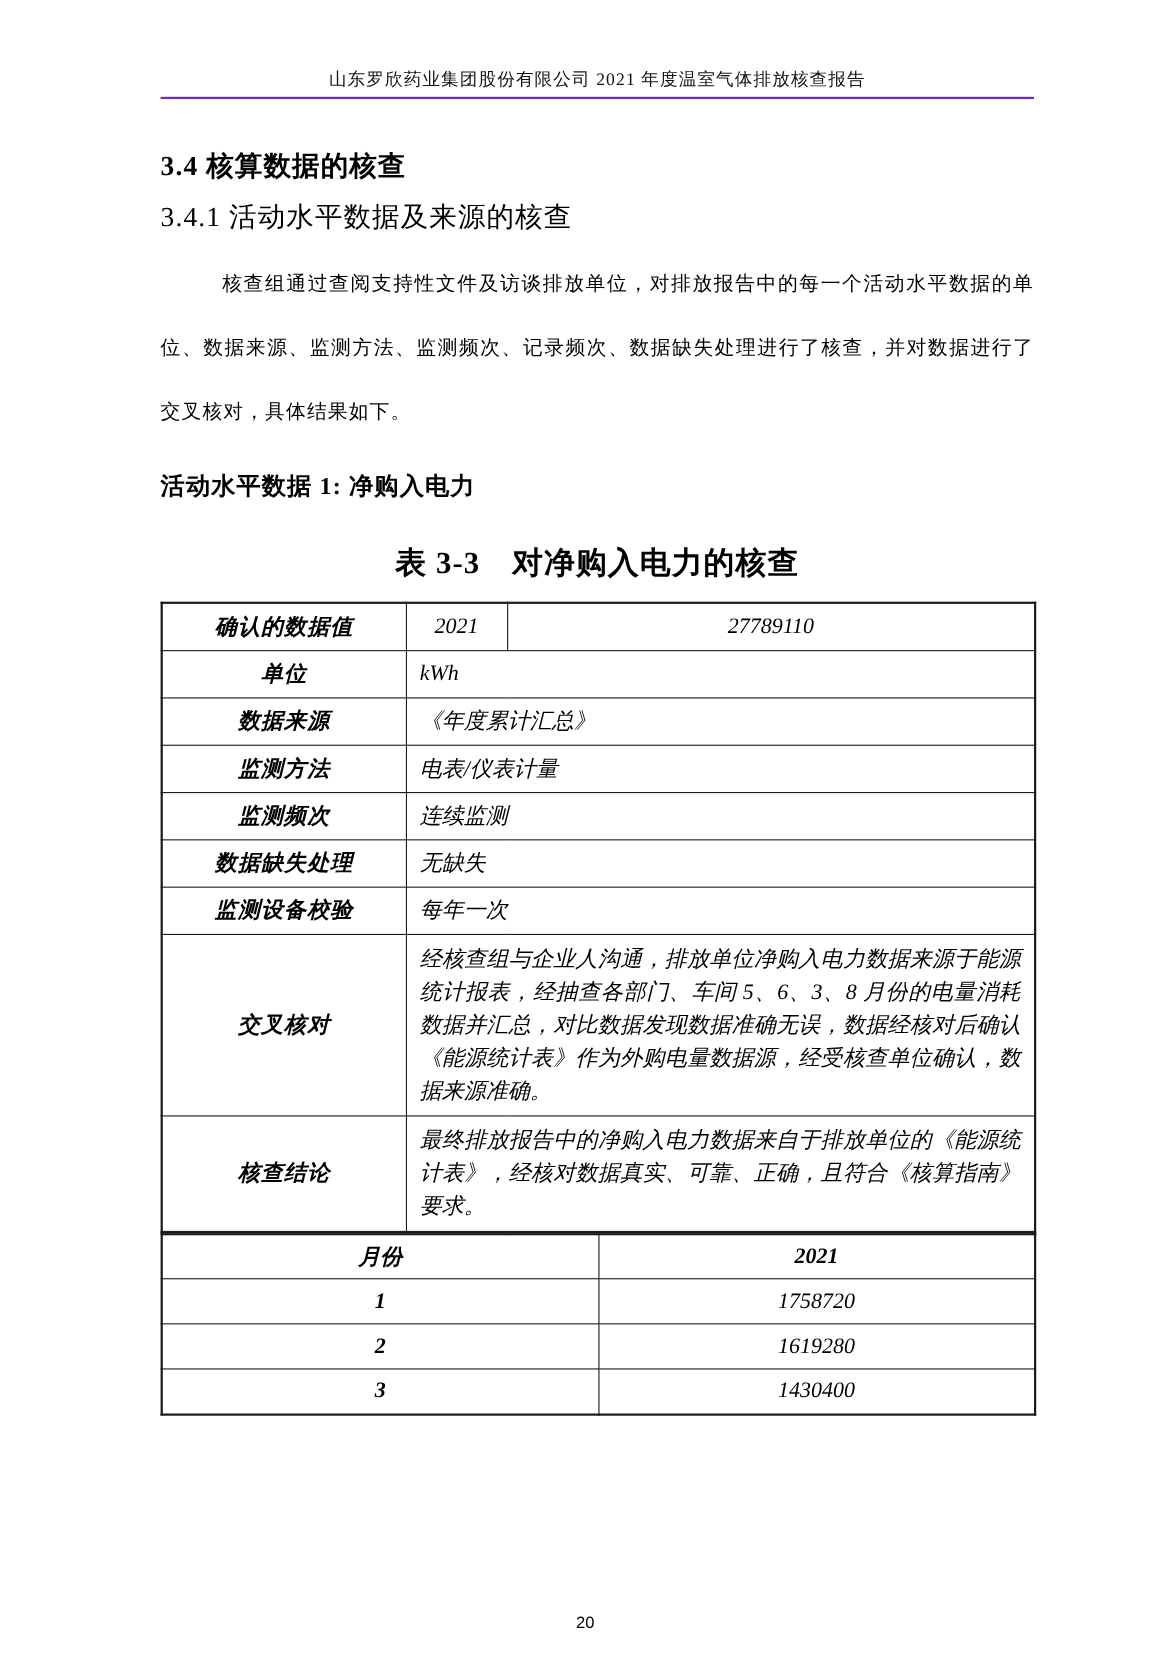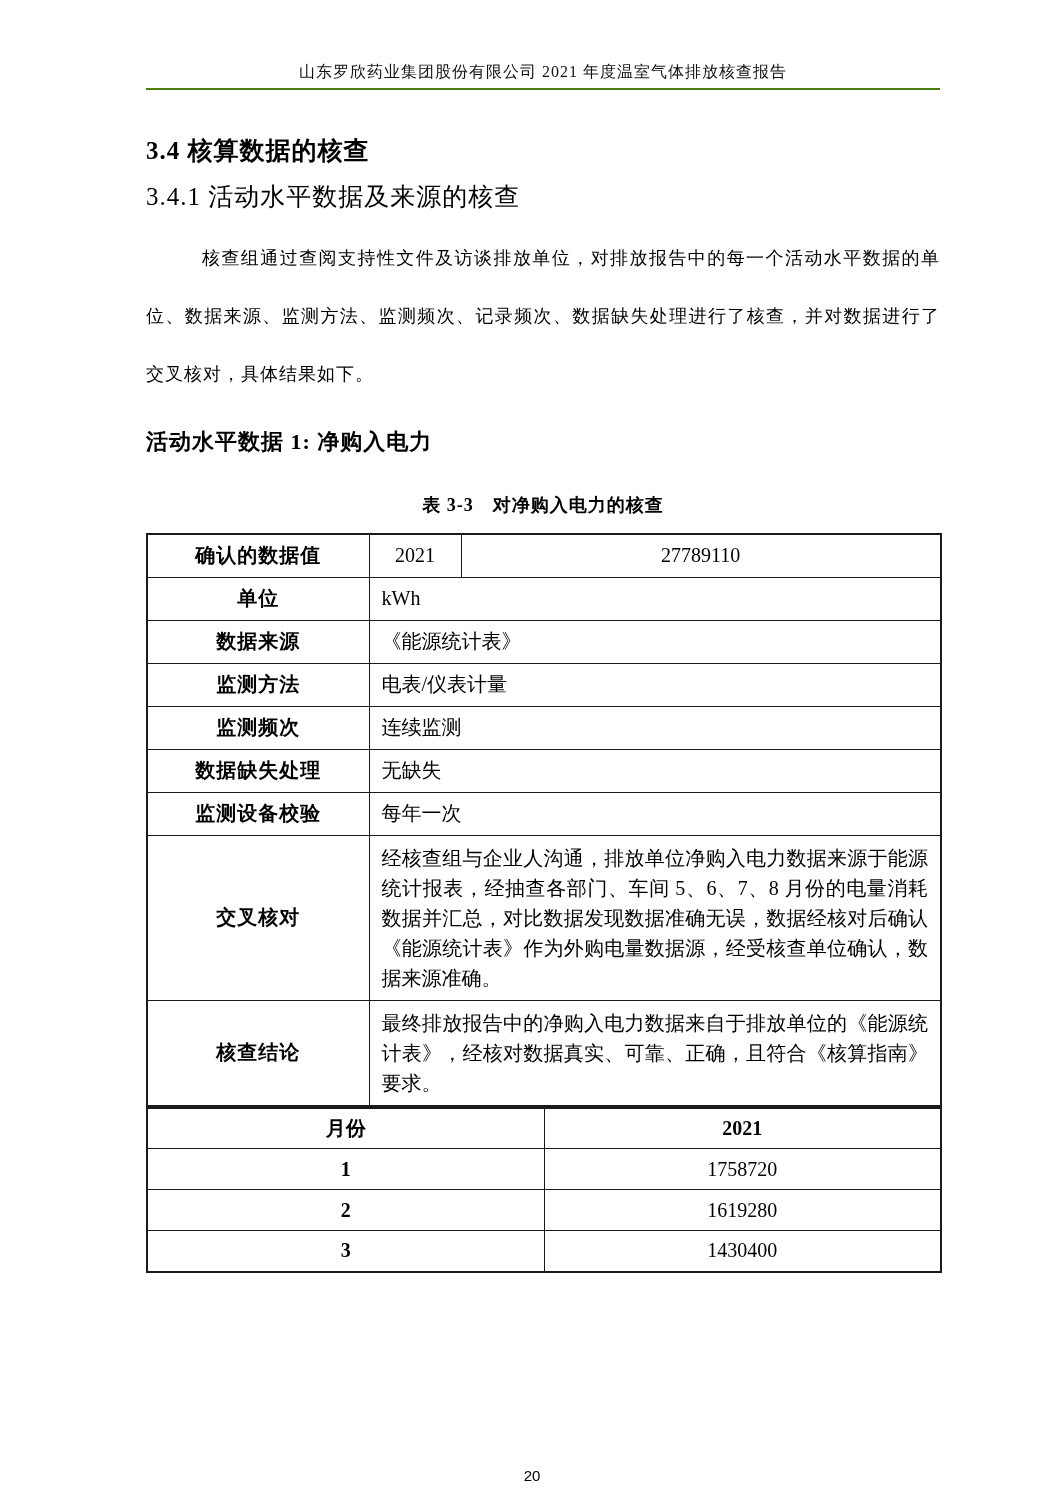--- a/index.html
+++ b/index.html
@@ -17,21 +17,21 @@
     overflow: hidden;
   }
   .content {
     padding-left: 146px;
     width: 940px; 
   }
   
   .doc-header {
     padding-top: 62px;
     padding-bottom: 5px;
-    border-bottom: 2px solid #4d7c0f;
+    border-bottom: 2px solid #6d28d9;
     text-align: center;
     font-family: Liberation Serif, serif;
   }
   .doc-header .header-text {
     font-size: 16px;
     letter-spacing: 1px;
     color: #111111;
   }
   
   .h1 {
@@ -57,41 +57,42 @@
   }
   .activity-heading {
     margin-top: 24px;
     font-size: 22px;
     font-weight: bold;
     letter-spacing: 1px;
   }
   .table-caption {
     margin-top: 36px;
     margin-bottom: 16px;
-    font-size: 18px;
+    font-size: 28px;
     font-weight: bold;
     text-align: center;
     letter-spacing: 1px;
   }
   .table-caption.second {
     margin-top: 16px;
     margin-bottom: 18px;
   }
   
   table.tbl {
     border-collapse: collapse;
     width: 794px;
     table-layout: fixed;
     border: 2px solid #1a1a1a;
     font-size: 20px;
   }
   table.tbl td {
     border: 1px solid #1a1a1a;
     padding: 4px 12px;
     vertical-align: middle;
+    font-style: italic;
   }
   table.tbl td.lbl {
     text-align: center;
     font-weight: bold;
     letter-spacing: 1px;
   }
   table.tbl td.ctr { text-align: center; }
   table.tbl td.val { text-align: left; }
   table.tbl33 tr.simple td { height: 43px; }
   table.tbl33 td.multiline {
@@ -143,41 +144,41 @@
         <td class="lbl">确认的数据值</td>
         <td class="ctr">2021</td>
         <td class="ctr">27789110</td>
       </tr>
       <tr class="simple">
         <td class="lbl">单位</td>
         <td class="val" colspan="2">kWh</td>
       </tr>
       <tr class="simple">
         <td class="lbl">数据来源</td>
-        <td class="val" colspan="2">《能源统计表》</td>
+        <td class="val" colspan="2">《年度累计汇总》</td>
       </tr>
       <tr class="simple">
         <td class="lbl">监测方法</td>
         <td class="val" colspan="2">电表/仪表计量</td>
       </tr>
       <tr class="simple">
         <td class="lbl">监测频次</td>
         <td class="val" colspan="2">连续监测</td>
       </tr>
       <tr class="simple">
         <td class="lbl">数据缺失处理</td>
         <td class="val" colspan="2">无缺失</td>
       </tr>
       <tr class="simple">
         <td class="lbl">监测设备校验</td>
         <td class="val" colspan="2">每年一次</td>
       </tr>
       <tr>
         <td class="lbl">交叉核对</td>
-        <td class="val multiline" colspan="2">经核查组与企业人沟通，排放单位净购入电力数据来源于能源统计报表，经抽查各部门、车间 5、6、7、8 月份的电量消耗数据并汇总，对比数据发现数据准确无误，数据经核对后确认《能源统计表》作为外购电量数据源，经受核查单位确认，数据来源准确。</td>
+        <td class="val multiline" colspan="2">经核查组与企业人沟通，排放单位净购入电力数据来源于能源统计报表，经抽查各部门、车间 5、6、3、8 月份的电量消耗数据并汇总，对比数据发现数据准确无误，数据经核对后确认《能源统计表》作为外购电量数据源，经受核查单位确认，数据来源准确。</td>
       </tr>
       <tr>
         <td class="lbl">核查结论</td>
         <td class="val multiline" colspan="2">最终排放报告中的净购入电力数据来自于排放单位的《能源统计表》，经核对数据真实、可靠、正确，且符合《核算指南》要求。</td>
       </tr>
     </tbody>
       </table>
 
 
     <table class="tbl tbl34">

